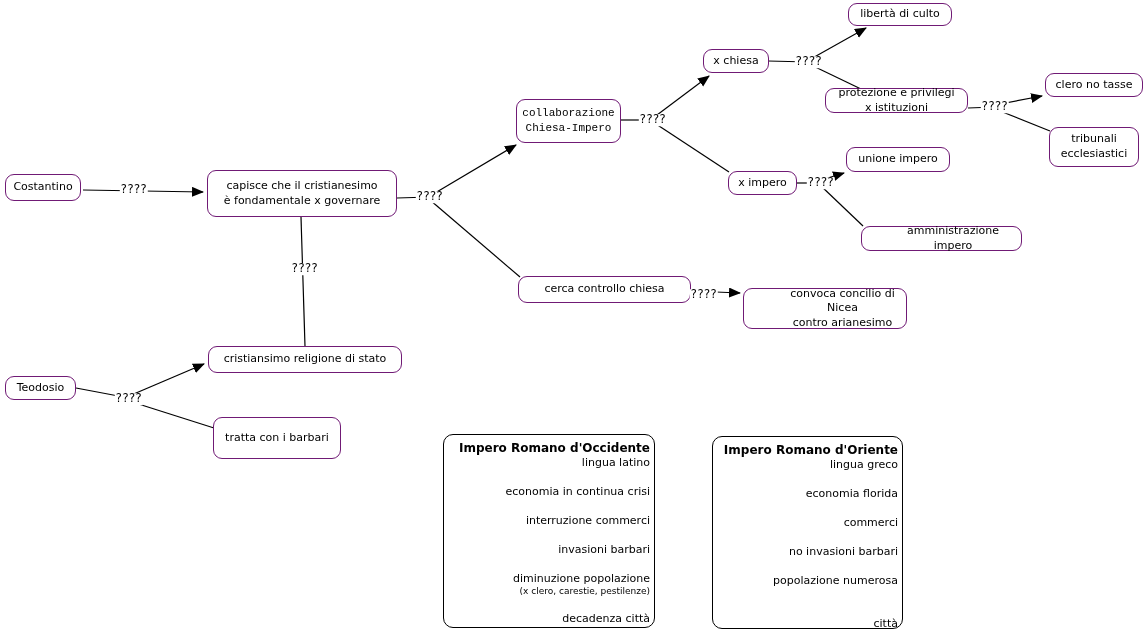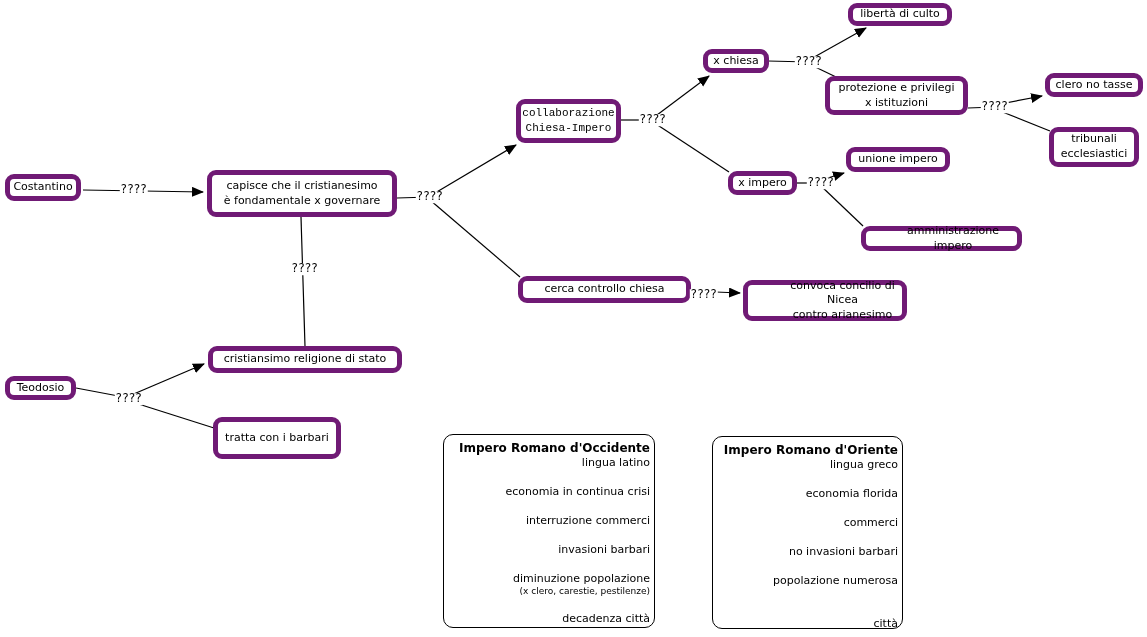--- a/index.html
+++ b/index.html
@@ -7,21 +7,21 @@
     position:relative;
     width:1147px;height:637px;
     background:#ffffff;
     font-family:"DejaVu Sans","Liberation Sans",sans-serif;
     color:#000;
     overflow:hidden;
   }
   #wires{position:absolute;left:0;top:0;width:1147px;height:637px;z-index:1;}
   .node{
     position:absolute;z-index:2;
-    background:#fff;border:5px solid #701a75;border-radius:9px;
+    background:#fff;border:1px solid #701a75;border-radius:9px;
     display:flex;align-items:center;justify-content:center;
     text-align:center;font-size:11px;line-height:1.32;
     white-space:pre-line;padding:2px 5px;box-sizing:border-box;
   }
   .qlabel{
     position:absolute;z-index:3;
     transform:translate(-50%,-50%);
     background:#fff;font-size:11.5px;line-height:1;
     padding:0 1px;letter-spacing:0.5px;
   }
@@ -87,37 +87,37 @@
   <div class="node" style="left:207px;top:170px;width:190px;height:47px;">capisce che il cristianesimo
 è fondamentale x governare</div>
 
   <div class="node" style="left:516px;top:99px;width:105px;height:44px;font-family:Liberation Mono, monospace;">collaborazione
 Chiesa-Impero</div>
 
   <div class="node" style="left:703px;top:49px;width:66px;height:24px;">x chiesa</div>
 
   <div class="node" style="left:848px;top:3px;width:104px;height:23px;">libertà di culto</div>
 
-  <div class="node" style="left:825px;top:76px;width:143px;height:39px;">protezione e privilegi
+  <div class="node" style="left:825px;top:88px;width:143px;height:25px;">protezione e privilegi
 x istituzioni</div>
 
   <div class="node" style="left:1045px;top:73px;width:98px;height:24px;">clero no tasse</div>
 
   <div class="node" style="left:1049px;top:127px;width:90px;height:40px;">tribunali
 ecclesiastici</div>
 
   <div class="node" style="left:728px;top:171px;width:69px;height:24px;">x impero</div>
 
   <div class="node" style="left:846px;top:147px;width:104px;height:25px;">unione impero</div>
 
   <div class="node" style="left:861px;top:226px;width:161px;height:25px;padding-left:28px;">amministrazione impero</div>
 
   <div class="node" style="left:518px;top:276px;width:173px;height:27px;">cerca controllo chiesa</div>
 
-  <div class="node" style="left:743px;top:280px;width:164px;height:41px;padding-left:40px;">convoca concilio di Nicea
+  <div class="node" style="left:743px;top:288px;width:164px;height:41px;padding-left:40px;">convoca concilio di Nicea
 contro arianesimo</div>
 
   <div class="node" style="left:208px;top:346px;width:194px;height:27px;">cristiansimo religione di stato</div>
 
   <div class="node" style="left:5px;top:376px;width:71px;height:24px;">Teodosio</div>
 
   <div class="node" style="left:213px;top:417px;width:128px;height:42px;">tratta con i barbari</div>
 
   <div class="qlabel" style="left:134px;top:190px;">????</div>
   <div class="qlabel" style="left:305px;top:269px;">????</div>

